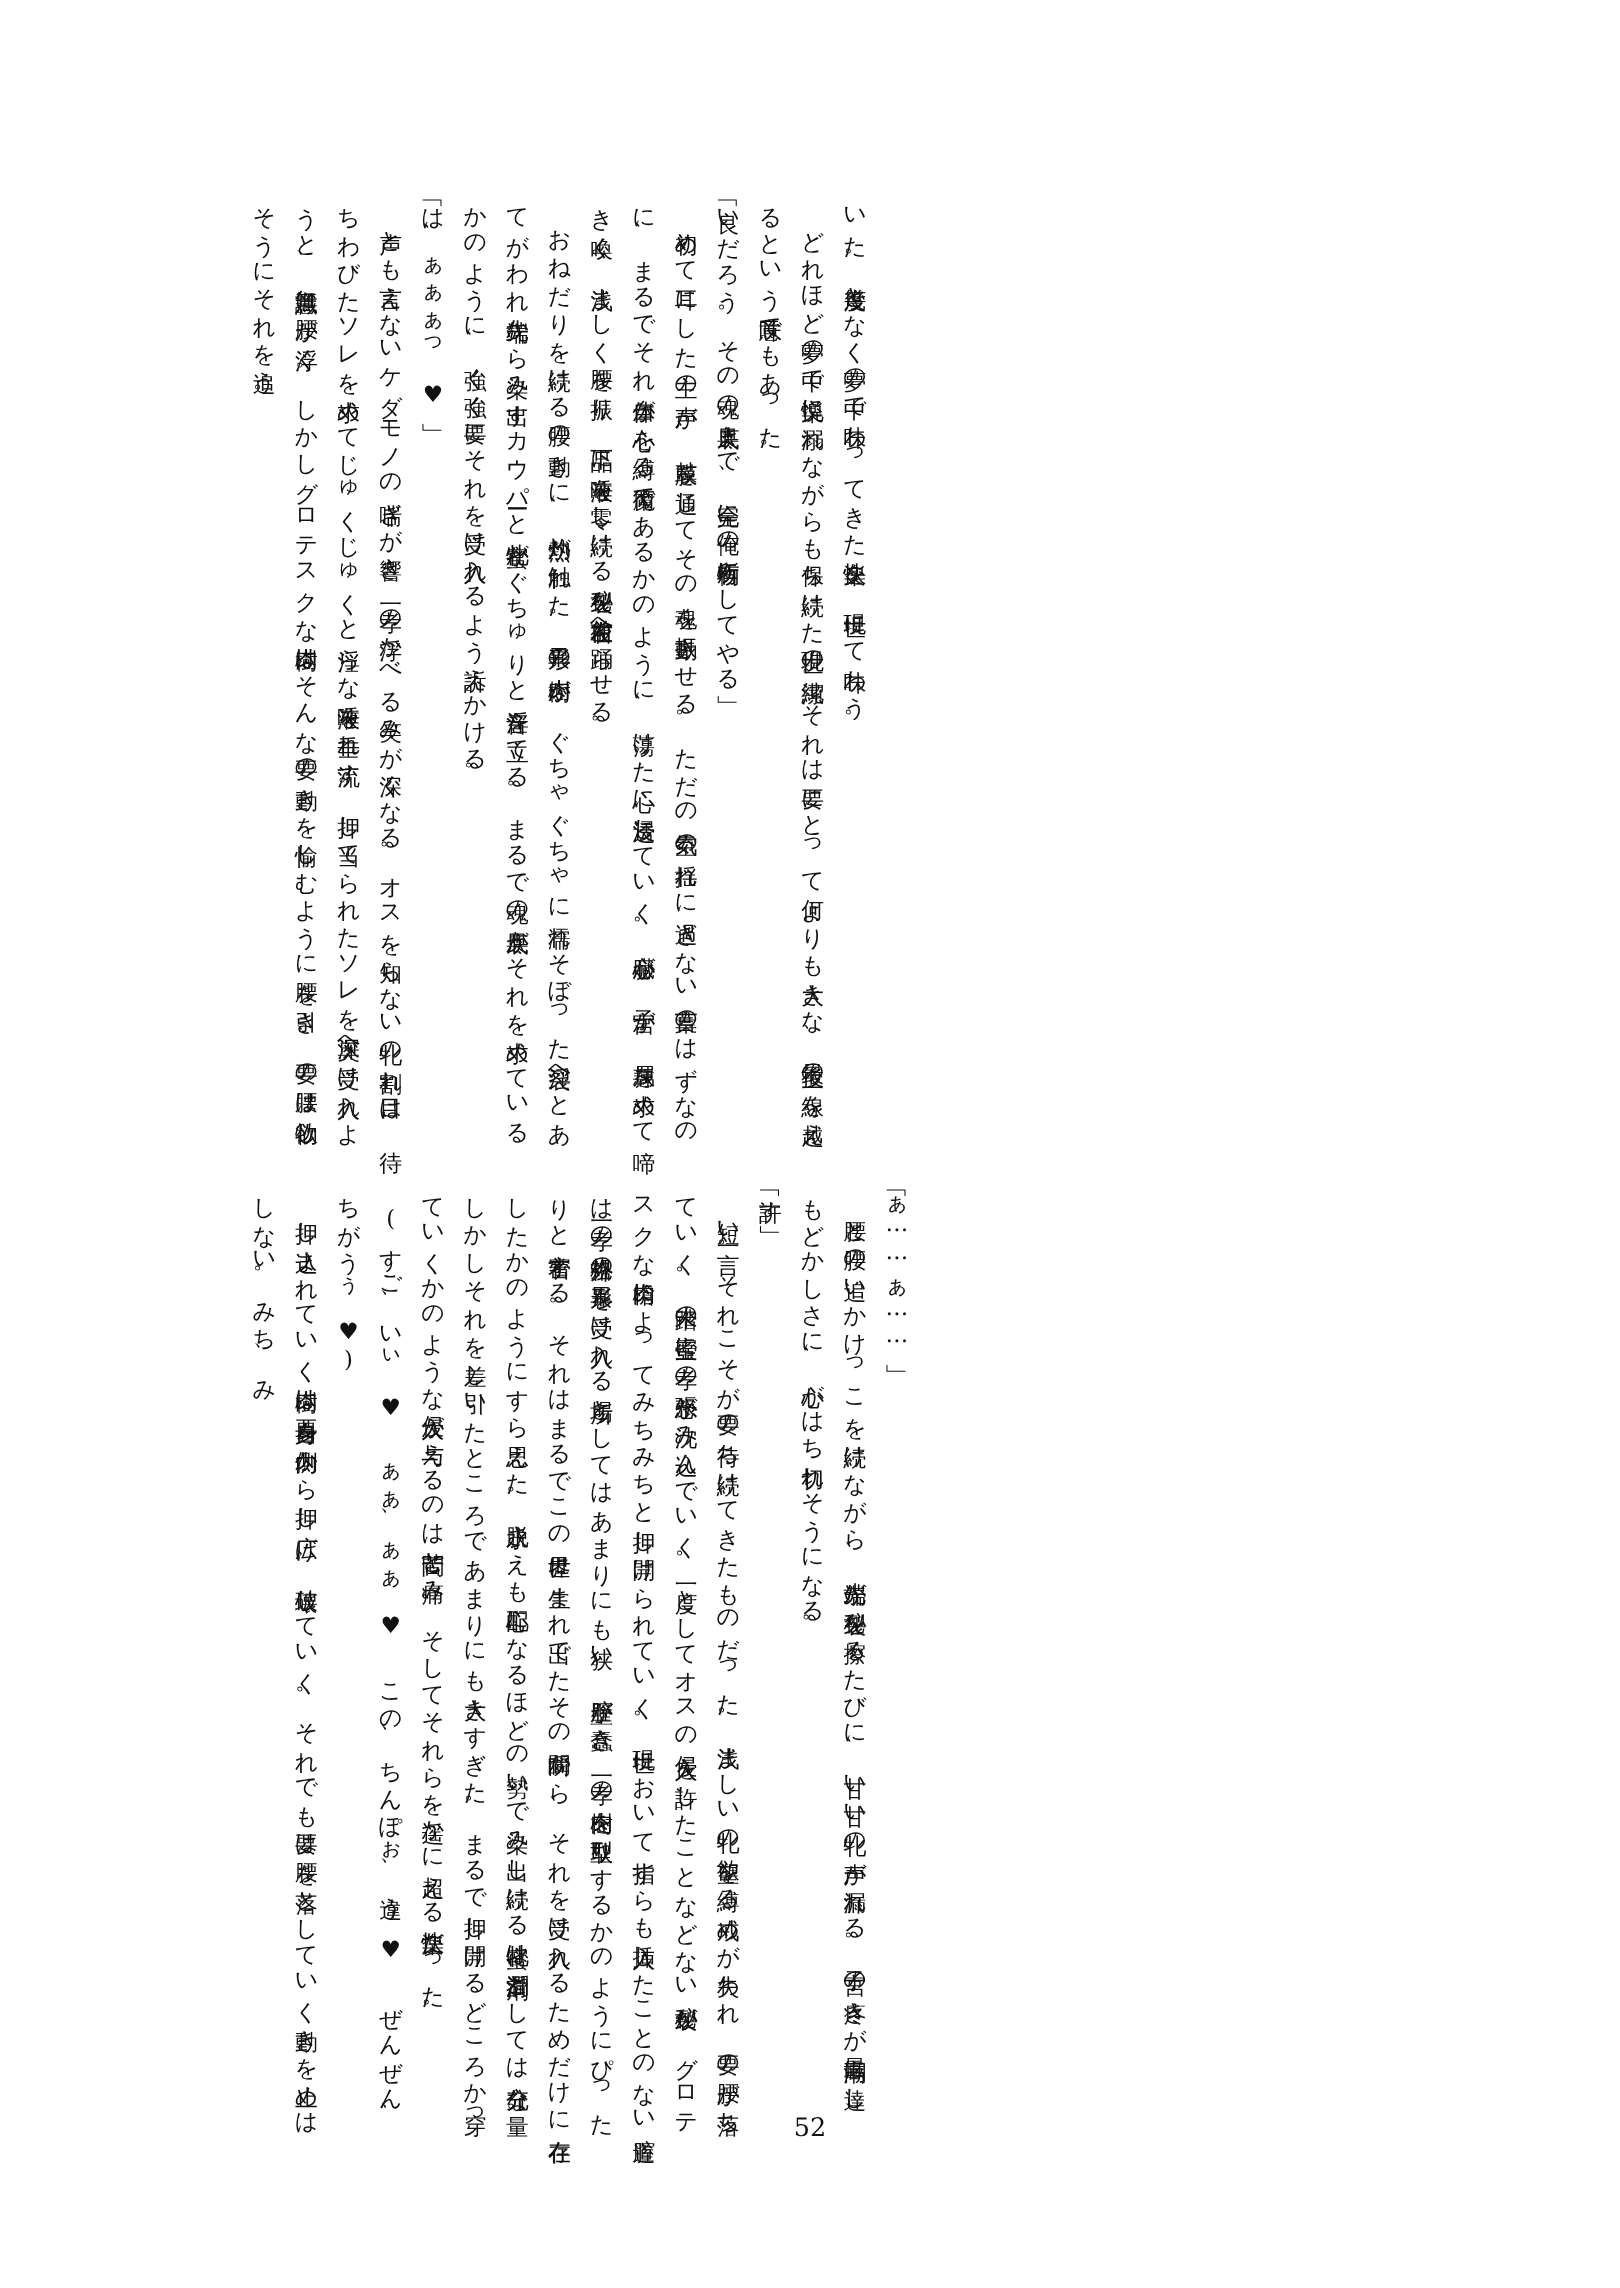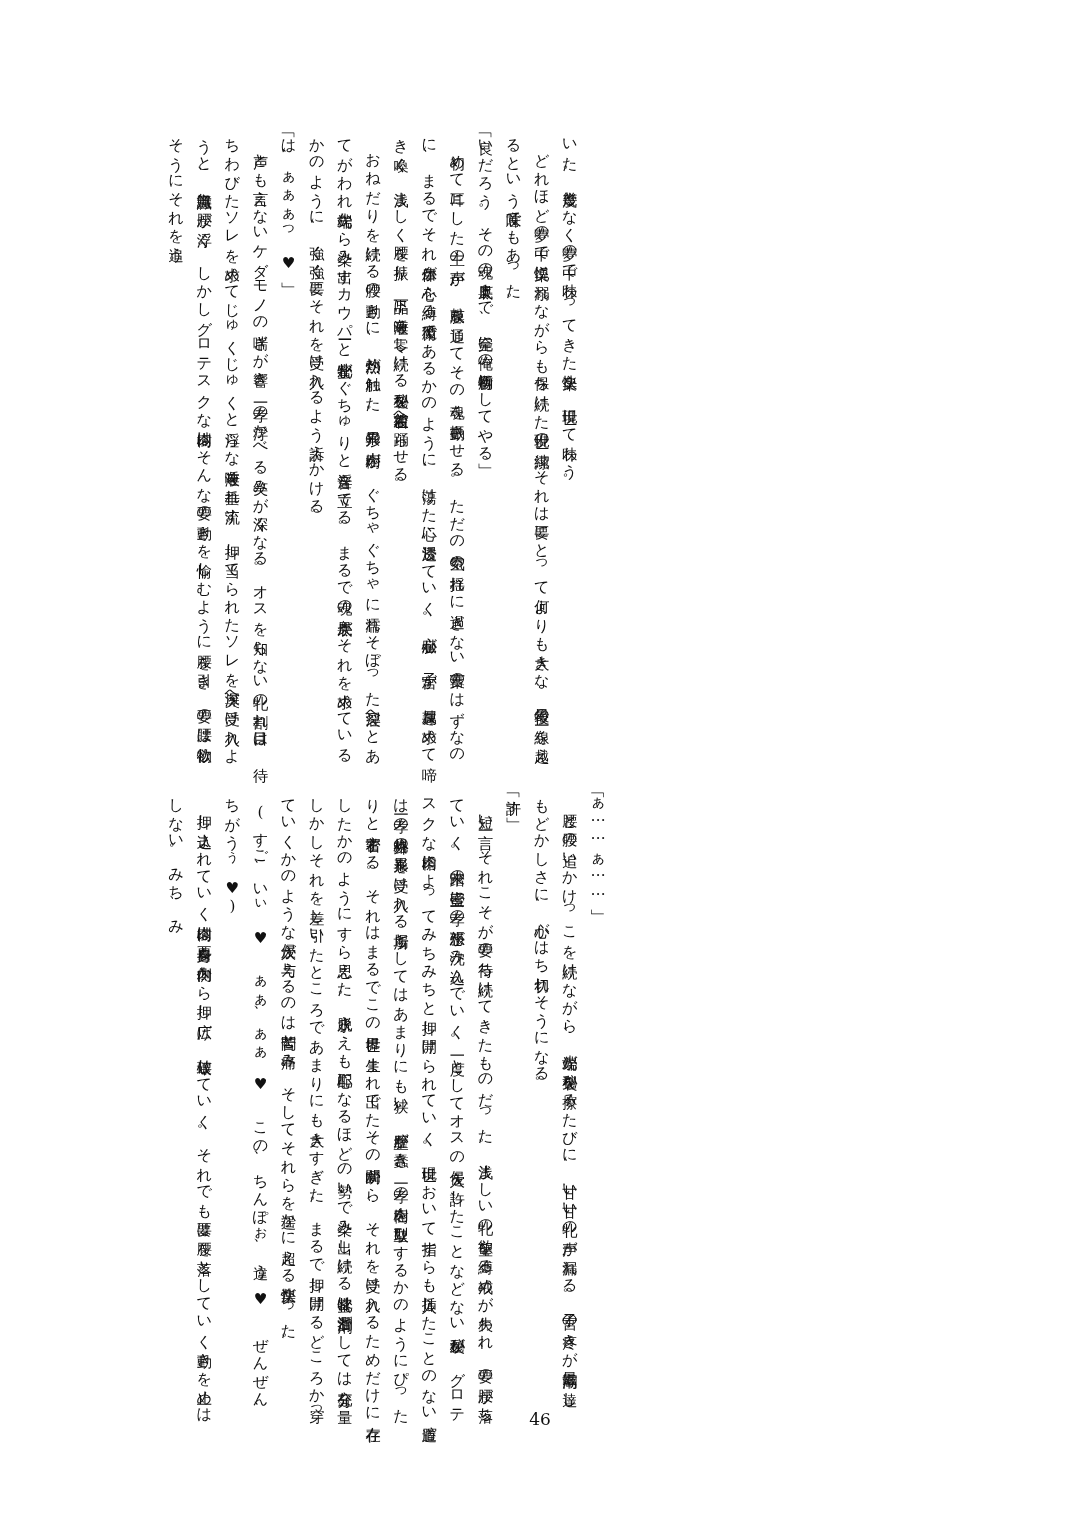--- a/index.html
+++ b/index.html
@@ -101,15 +101,15 @@
     <div class="vtext vcol">
       <span class="para">「ぁ……ぁ……」</span>
       <span class="para indent">腰と腰の追いかけっこを続けながら、先端が秘裂を擦るたびに、甘い甘い牝の声が漏れる。子宮の疼きが最高潮に達し、もどかしさに、心がはち切れそうになる。</span>
       <span class="para">「許す」</span>
       <span class="para indent">短い一言。それこそが要の待ち続けてきたものだった。浅ましい牝の欲望を縛る戒めが失われ、要の腰が落ちていく。未踏の蜜壺に一孝の怒張が沈み込んでいく。一度としてオスの侵入を許したことなどない秘裂が、グロテスクな肉槍によってみちみちと押し開けられていく。現世において指すらも挿入したことのない膣道は一孝の規格外の異形を受け入れる場所としてはあまりにも狭い。膣壁が蠢き、一孝の肉樹を型取りするかのようにぴったりと密着する。それはまるでこの世界に生まれ出でたその瞬間から、それを受け入れるためだけに存在したかのようにすら思えた。脱水さえも心配になるほどの勢いで染み出し続ける牝蜜は潤滑剤としては充分な量。しかしそれを差し引いたところであまりにも大きすぎた。まるで押し開けるどころか穿っていくかのような侵入が与えるのは苦悶と痛み、そしてそれらを遥かに超える快楽だった。</span>
       <span class="para indent">(すご、いぃ ♥ ぁぁ、ぁぁ ♥ この、ちんぽぉ、違う ♥ ぜんぜん、ちがうぅ ♥)</span>
       <span class="para indent">押し込まれていく肉樹は要自身を内側から押し広げ、破壊していく。それでも要は腰を落としていく動きを止めはしない。みち、み</span>
     </div>
   </div>
 
-  <div class="page-number">46</div>
+  <div class="page-number">52</div>
 
 </div>
 
 </body></html>

